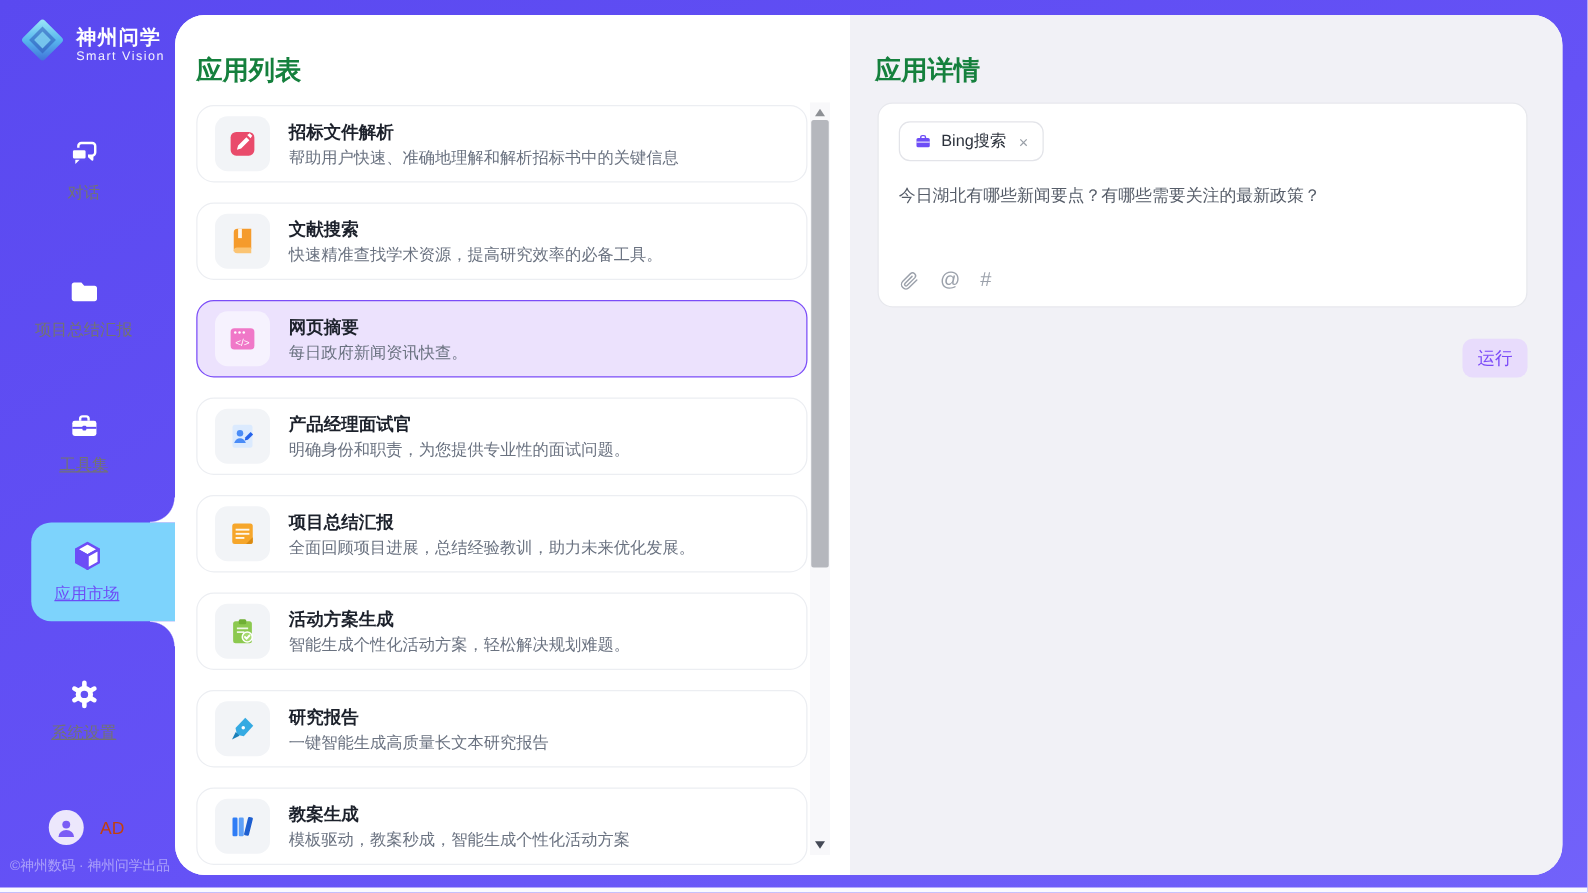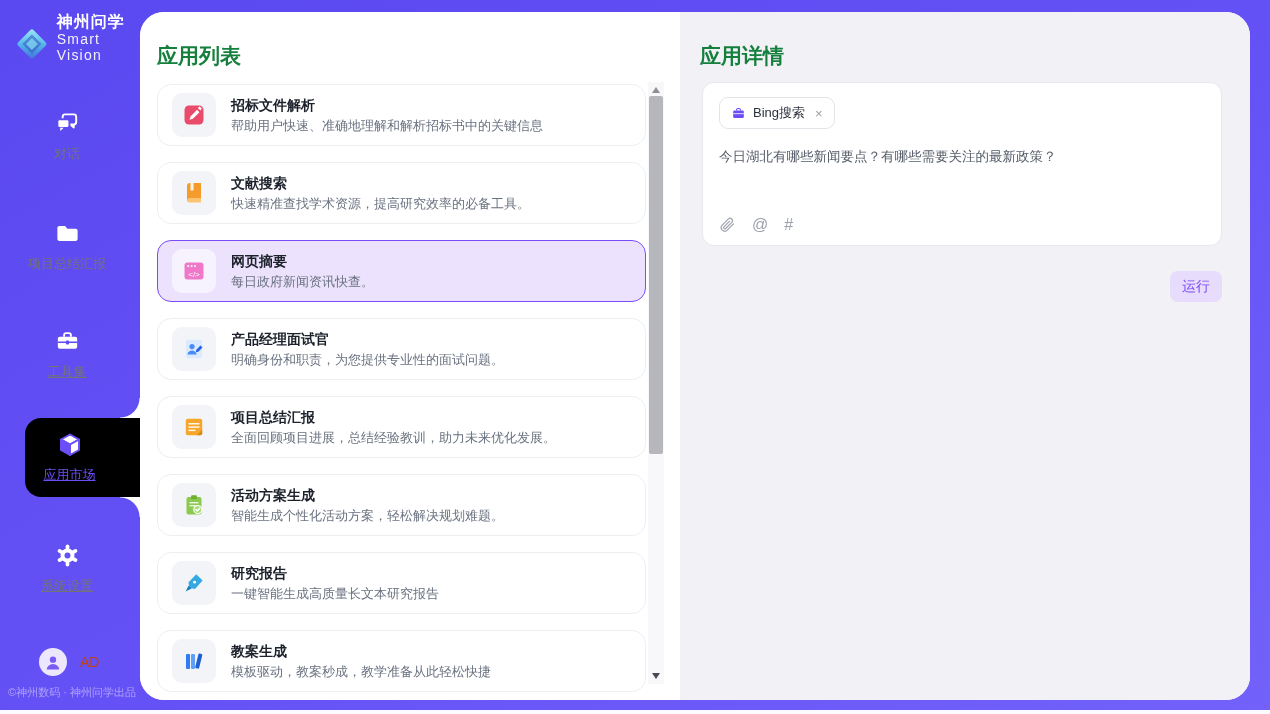--- a/index.html
+++ b/index.html
@@ -9,27 +9,27 @@
     font-family:"Liberation Sans",sans-serif;
     -webkit-font-smoothing:antialiased;
   }
   
   .bottom-strip{position:absolute;left:0;right:0;bottom:0;height:4px;background:#fafaff;}
 
   
   .sidebar{position:absolute;left:0;top:0;width:140px;height:710px;}
   .logo{position:absolute;left:15px;top:13px;display:flex;align-items:flex-end;gap:8px;color:#fff;}
   .logo-text .t1{font-size:16px;font-weight:700;letter-spacing:1px;line-height:18px;}
-  .logo-text .t2{font-size:14px;letter-spacing:1.2px;opacity:.92;}
+  .logo-text .t2{font-size:10px;letter-spacing:1.2px;opacity:.92;}
   .nav-item{position:absolute;left:0;width:134px;display:flex;flex-direction:column;align-items:center;gap:8px;color:#737373;cursor:pointer;}
   .nav-item .lbl{font-size:13px;}
   .nav-item.underlined .lbl{text-decoration:underline;}
   .nav-chat{top:110px}.nav-folder{top:220px}.nav-tools{top:328px}.nav-settings{top:542px}
   
-  .tab{position:absolute;left:25px;top:418px;width:115px;height:79px;background:#000000;border-radius:16px 0 0 16px;cursor:pointer;}
+  .tab{position:absolute;left:25px;top:418px;width:115px;height:79px;background:#7dd3fc;border-radius:16px 0 0 16px;cursor:pointer;}
   .tab::before{content:'';position:absolute;right:0;top:-20px;width:20px;height:20px;
     background:radial-gradient(circle 20px at 0 0,rgba(0,0,0,0) 0 19px,#fff 20px);}
   .tab::after{content:'';position:absolute;right:0;top:100%;width:20px;height:20px;
     background:radial-gradient(circle 20px at 0 100%,rgba(0,0,0,0) 0 19px,#fff 20px);}
   .tab-inner{height:100%;display:flex;flex-direction:column;align-items:center;justify-content:center;gap:7px;padding-right:26px;}
   .tab-inner .lbl{font-size:13px;color:#6d4df6;text-decoration:underline;}
   .user-row{position:absolute;left:39px;top:648px;display:flex;align-items:center;gap:13px;}
   .avatar{width:28px;height:28px;border-radius:50%;background:#ece7fc;display:flex;align-items:center;justify-content:center;overflow:hidden;}
   .user-name{color:#c2410c;font-size:14px;}
   .copyright{position:absolute;left:5px;top:685px;width:134px;color:rgba(255,255,255,.45);font-size:11px;white-space:nowrap;text-align:center;}
@@ -280,21 +280,21 @@
       <div class="card">
         <div class="tile">
           <svg viewBox="0 0 24 24" width="24" height="24">
             <rect x="4" y="5" width="4" height="15" rx="1" fill="#2f7df6"></rect>
             <rect x="9" y="5" width="4" height="15" rx="1" fill="#5ea0f8"></rect>
             <rect x="14.8" y="4.6" width="4" height="15" rx="1" fill="#1e5fd0" transform="rotate(14 16.8 12)"></rect>
           </svg>
         </div>
         <div>
           <div class="card-title">教案生成</div>
-          <div class="card-desc">模板驱动，教案秒成，教学准备从此轻松快捷</div>
+          <div class="card-desc">模板驱动，教案秒成，智能生成个性化活动方案</div>
         </div>
       </div>
 
     </div>
 
     <div class="scrollbar">
       <div class="sb-up">
           <div class="tri-up"></div>
         </div>
       <div class="sb-thumb"></div>

